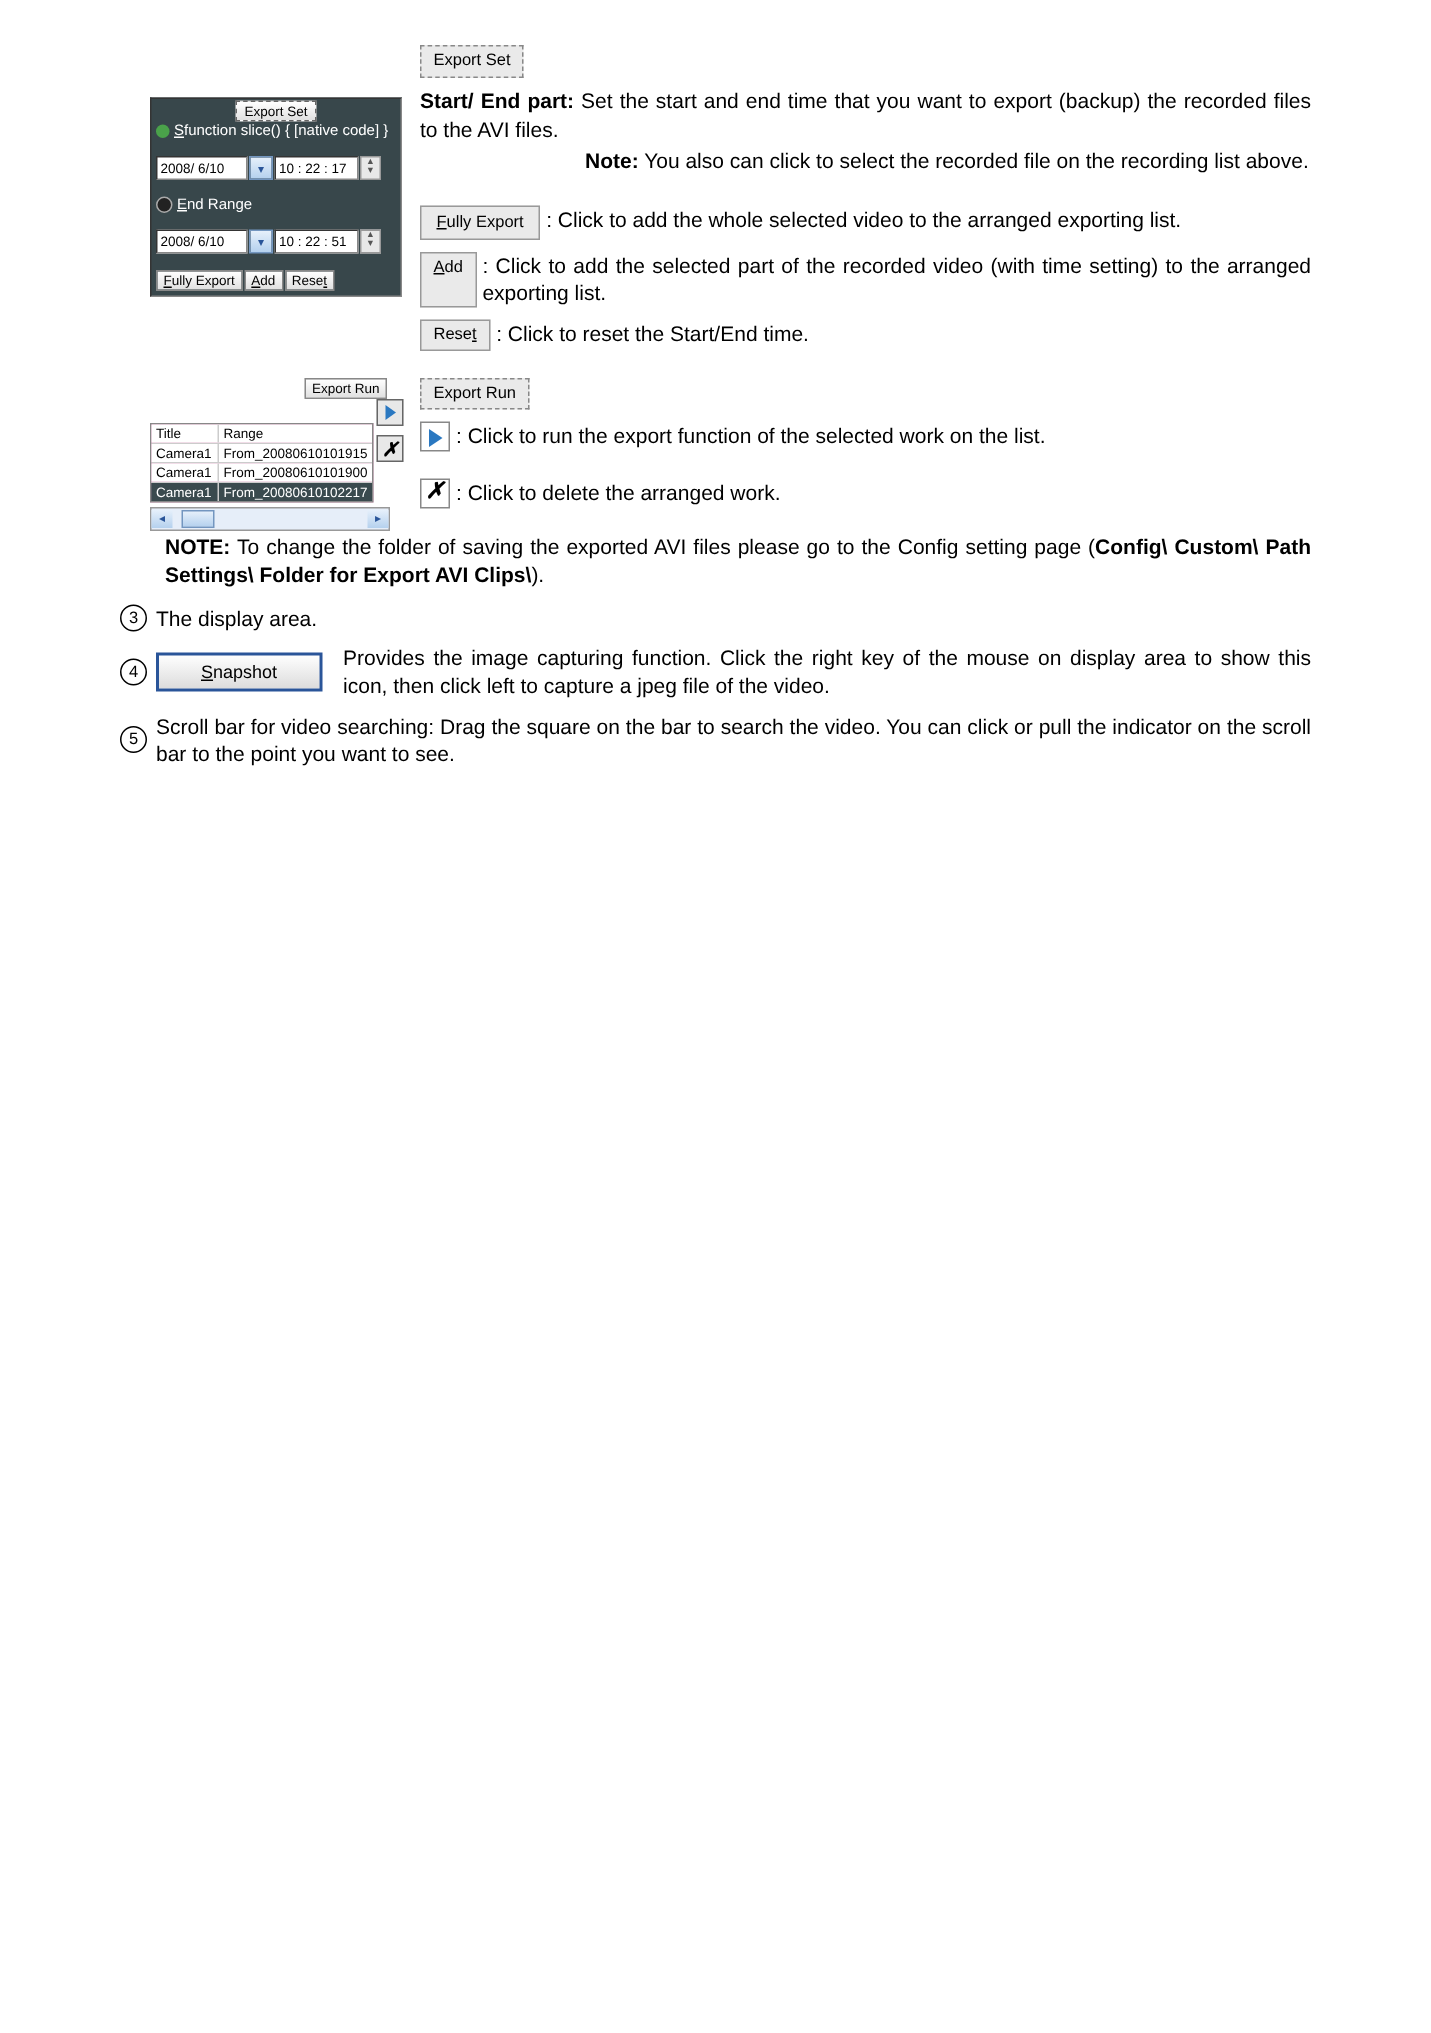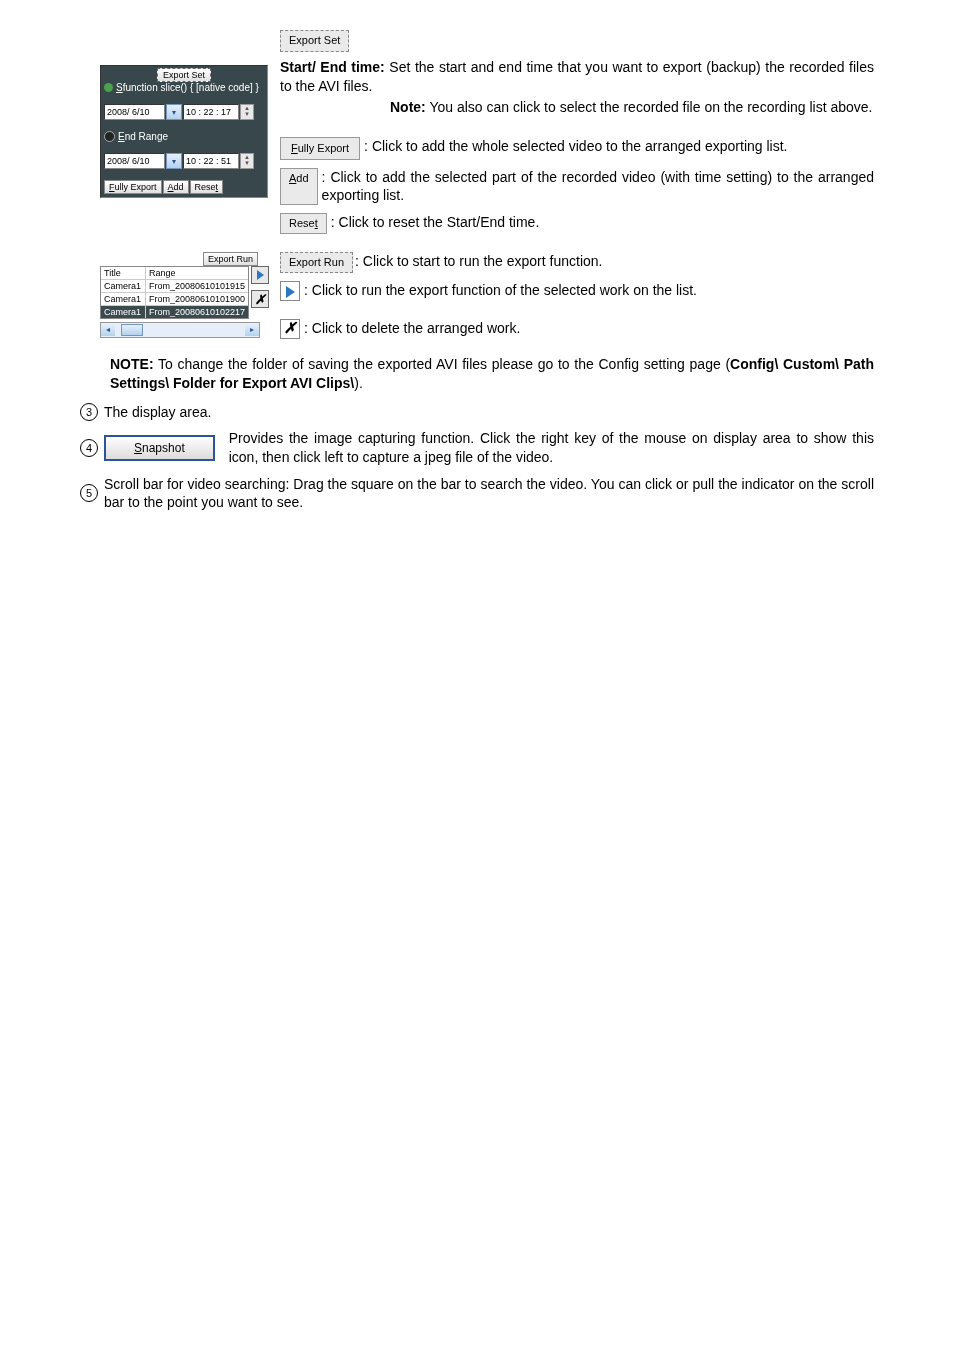--- a/index.html
+++ b/index.html
@@ -174,20 +174,21 @@
     }
     .run-header {
       text-align: right;
       padding: 2px;
       background: #fff;
     }
     .run-table {
       border: 1px solid #888;
       background: #f9a8d4;
       font-size: 9px;
+      margin-top: 16px;
     }
     .run-table-row {
       display: flex;
       border-bottom: 1px solid #ccc;
     }
     .run-table-row:last-child {
       border-bottom: none;
     }
     .rt-title {
       width: 38px;
@@ -307,21 +308,21 @@
         <div class="small-btn"><span class="underhot">A</span><span>dd</span></div>
         <div class="small-btn"><span>Rese</span><span class="underhot">t</span></div>
       </div>
     </div>
   </div>
   <div class="desc-block">
     <div style="display:flex;">
       <span class="label-btn label-btn-dotted" style="margin-right:2px; height:16px;">Export Set</span>
     </div>
     <div style="margin-top:6px;">
-      <b>Start/ End time:</b>
+      <b>Start/ End part:</b>
       <span>Set the start and end time that you want to export (backup) the recorded files to the AVI files.</span>
       <div style="padding-left:110px; margin-top:2px;">
         <b>Note:</b>
         <span>You also can click to select the recorded file on the recording list above.</span>
       </div>
     </div>
     <div class="sec-spacing" style="display:flex; margin-top:20px;">
       <span class="label-btn" style="padding:3px 10px;"><span class="underhot">F</span><span>ully Export</span></span>
       <div style="flex:1; padding-left:4px;">: <span>Click to add the whole selected video to the arranged exporting list.</span></div>
     </div>
@@ -372,21 +373,20 @@
         <div class="scroll-arrow">◂</div>
         <div class="scroll-thumb"></div>
         <div style="flex:1;"></div>
         <div class="scroll-arrow">▸</div>
       </div>
     </div>
   </div>
   <div class="desc-block">
     <div style="display:flex;">
       <span class="label-btn label-btn-dotted" style="margin-right:2px;">Export Run</span>
-      <div style="flex:1;">: <span>Click to start to run the export function.</span></div>
     </div>
     <div class="sec-spacing" style="display:flex;">
       <span class="play-icon"><span class="play-tri"></span></span>
       <div style="flex:1; padding-left:4px;">: <span>Click to run the export function of the selected work on the list.</span></div>
     </div>
     <div class="sec-spacing" style="display:flex; margin-top:18px;">
       <span class="del-icon">✗</span>
       <div style="flex:1; padding-left:4px;">: <span>Click to delete the arranged work.</span></div>
     </div>
   </div>

